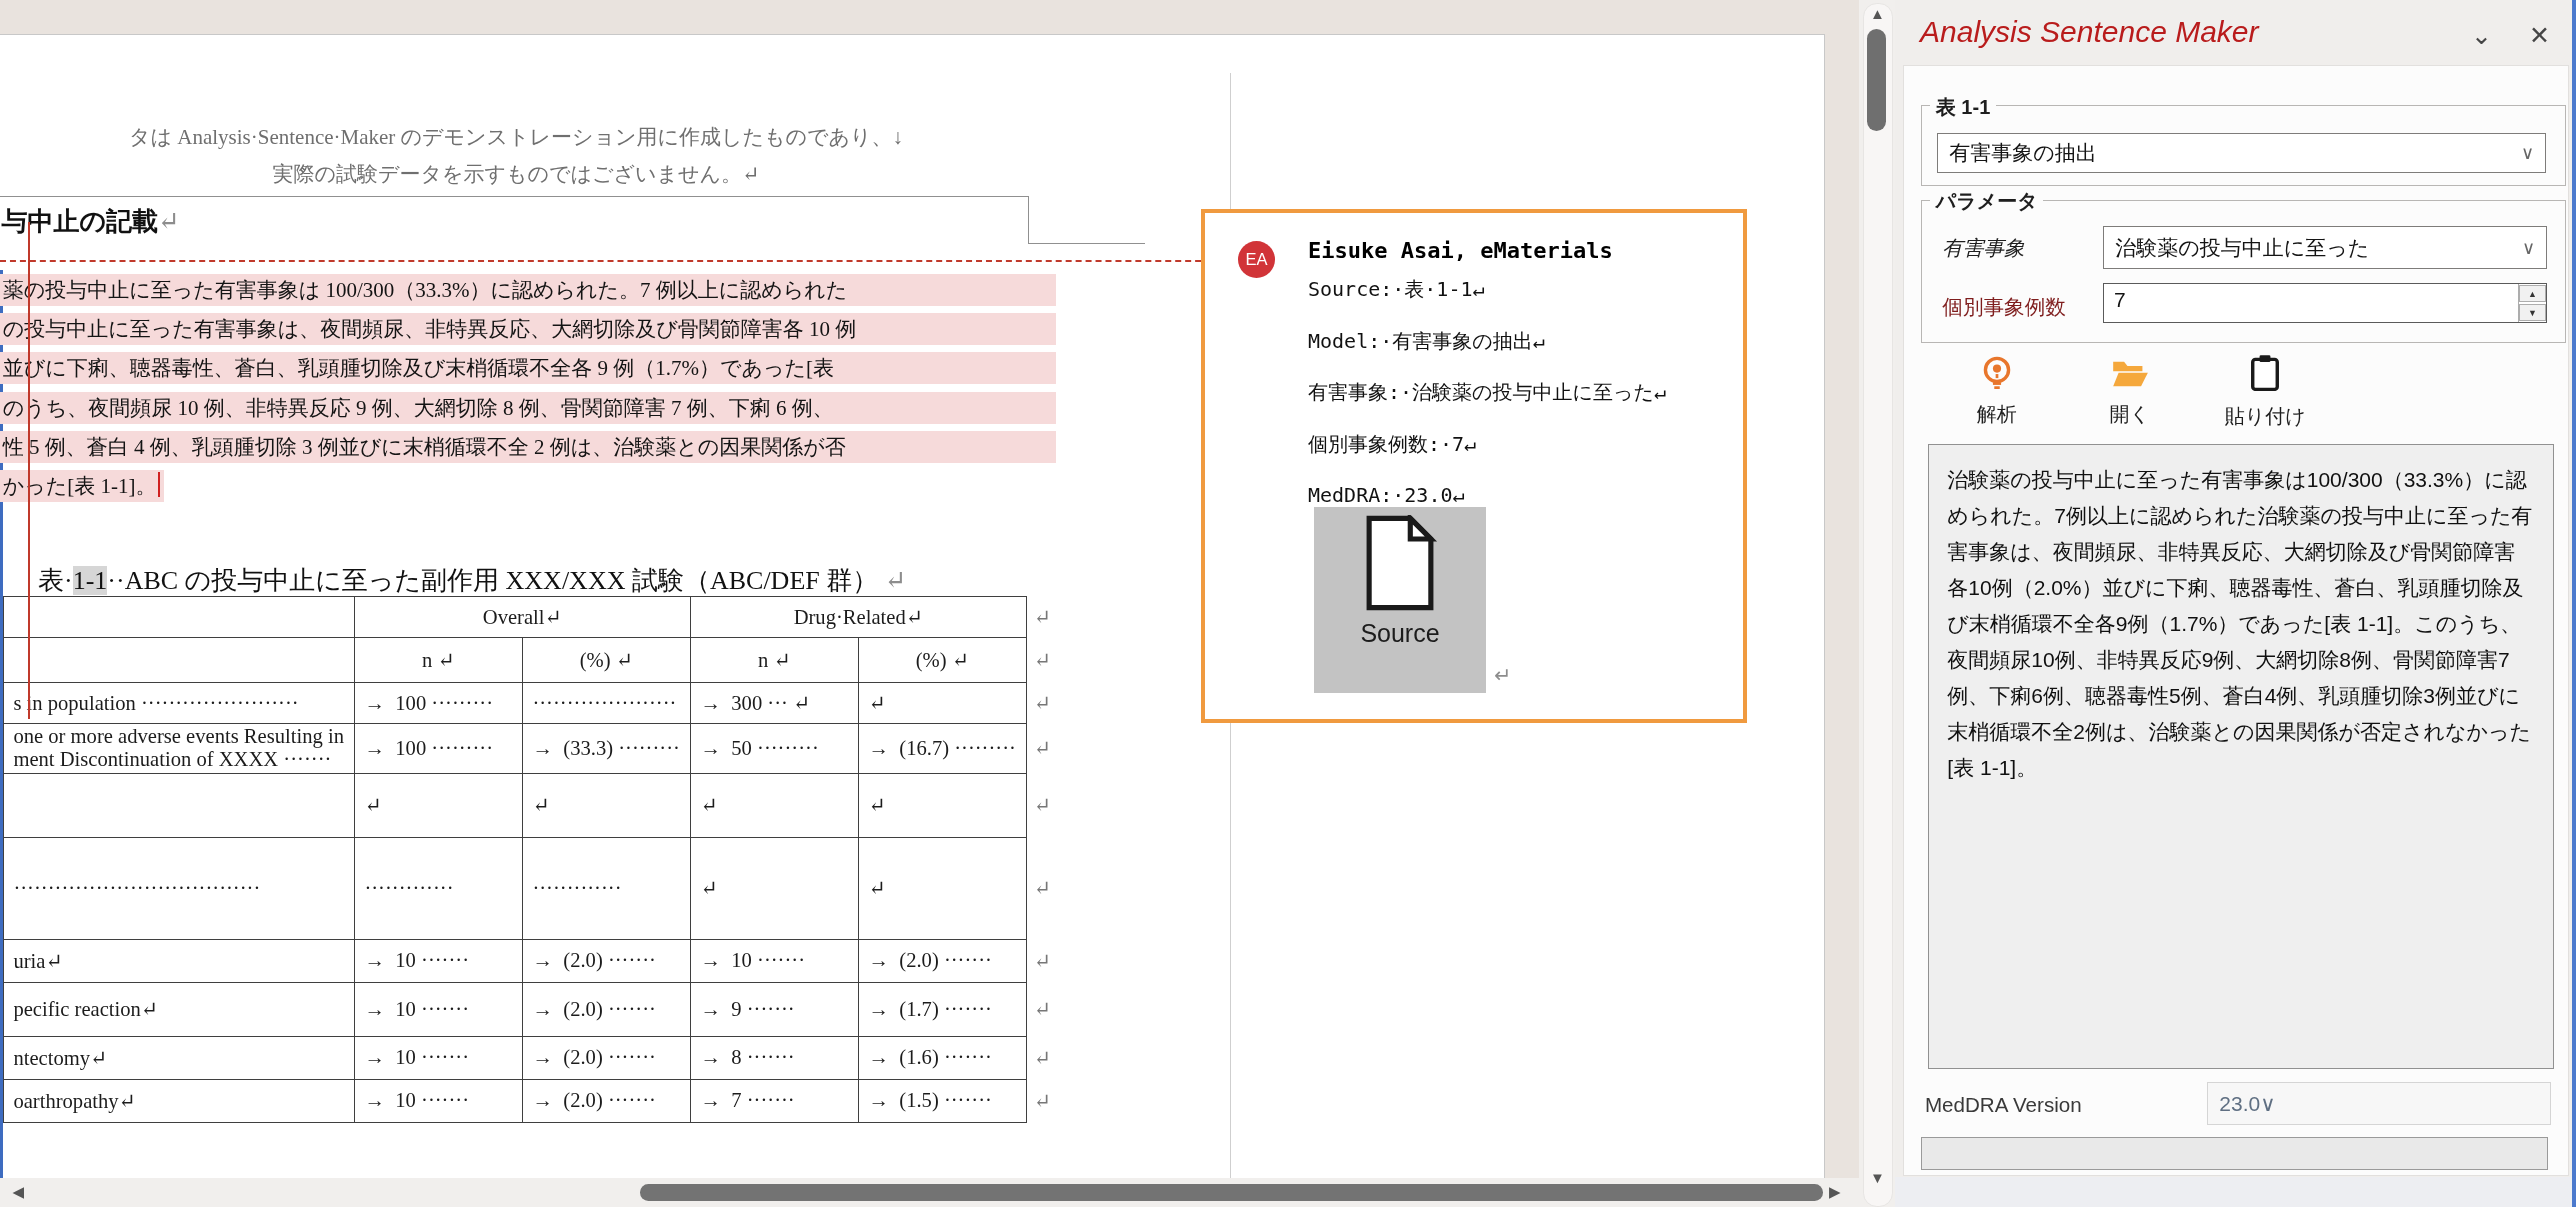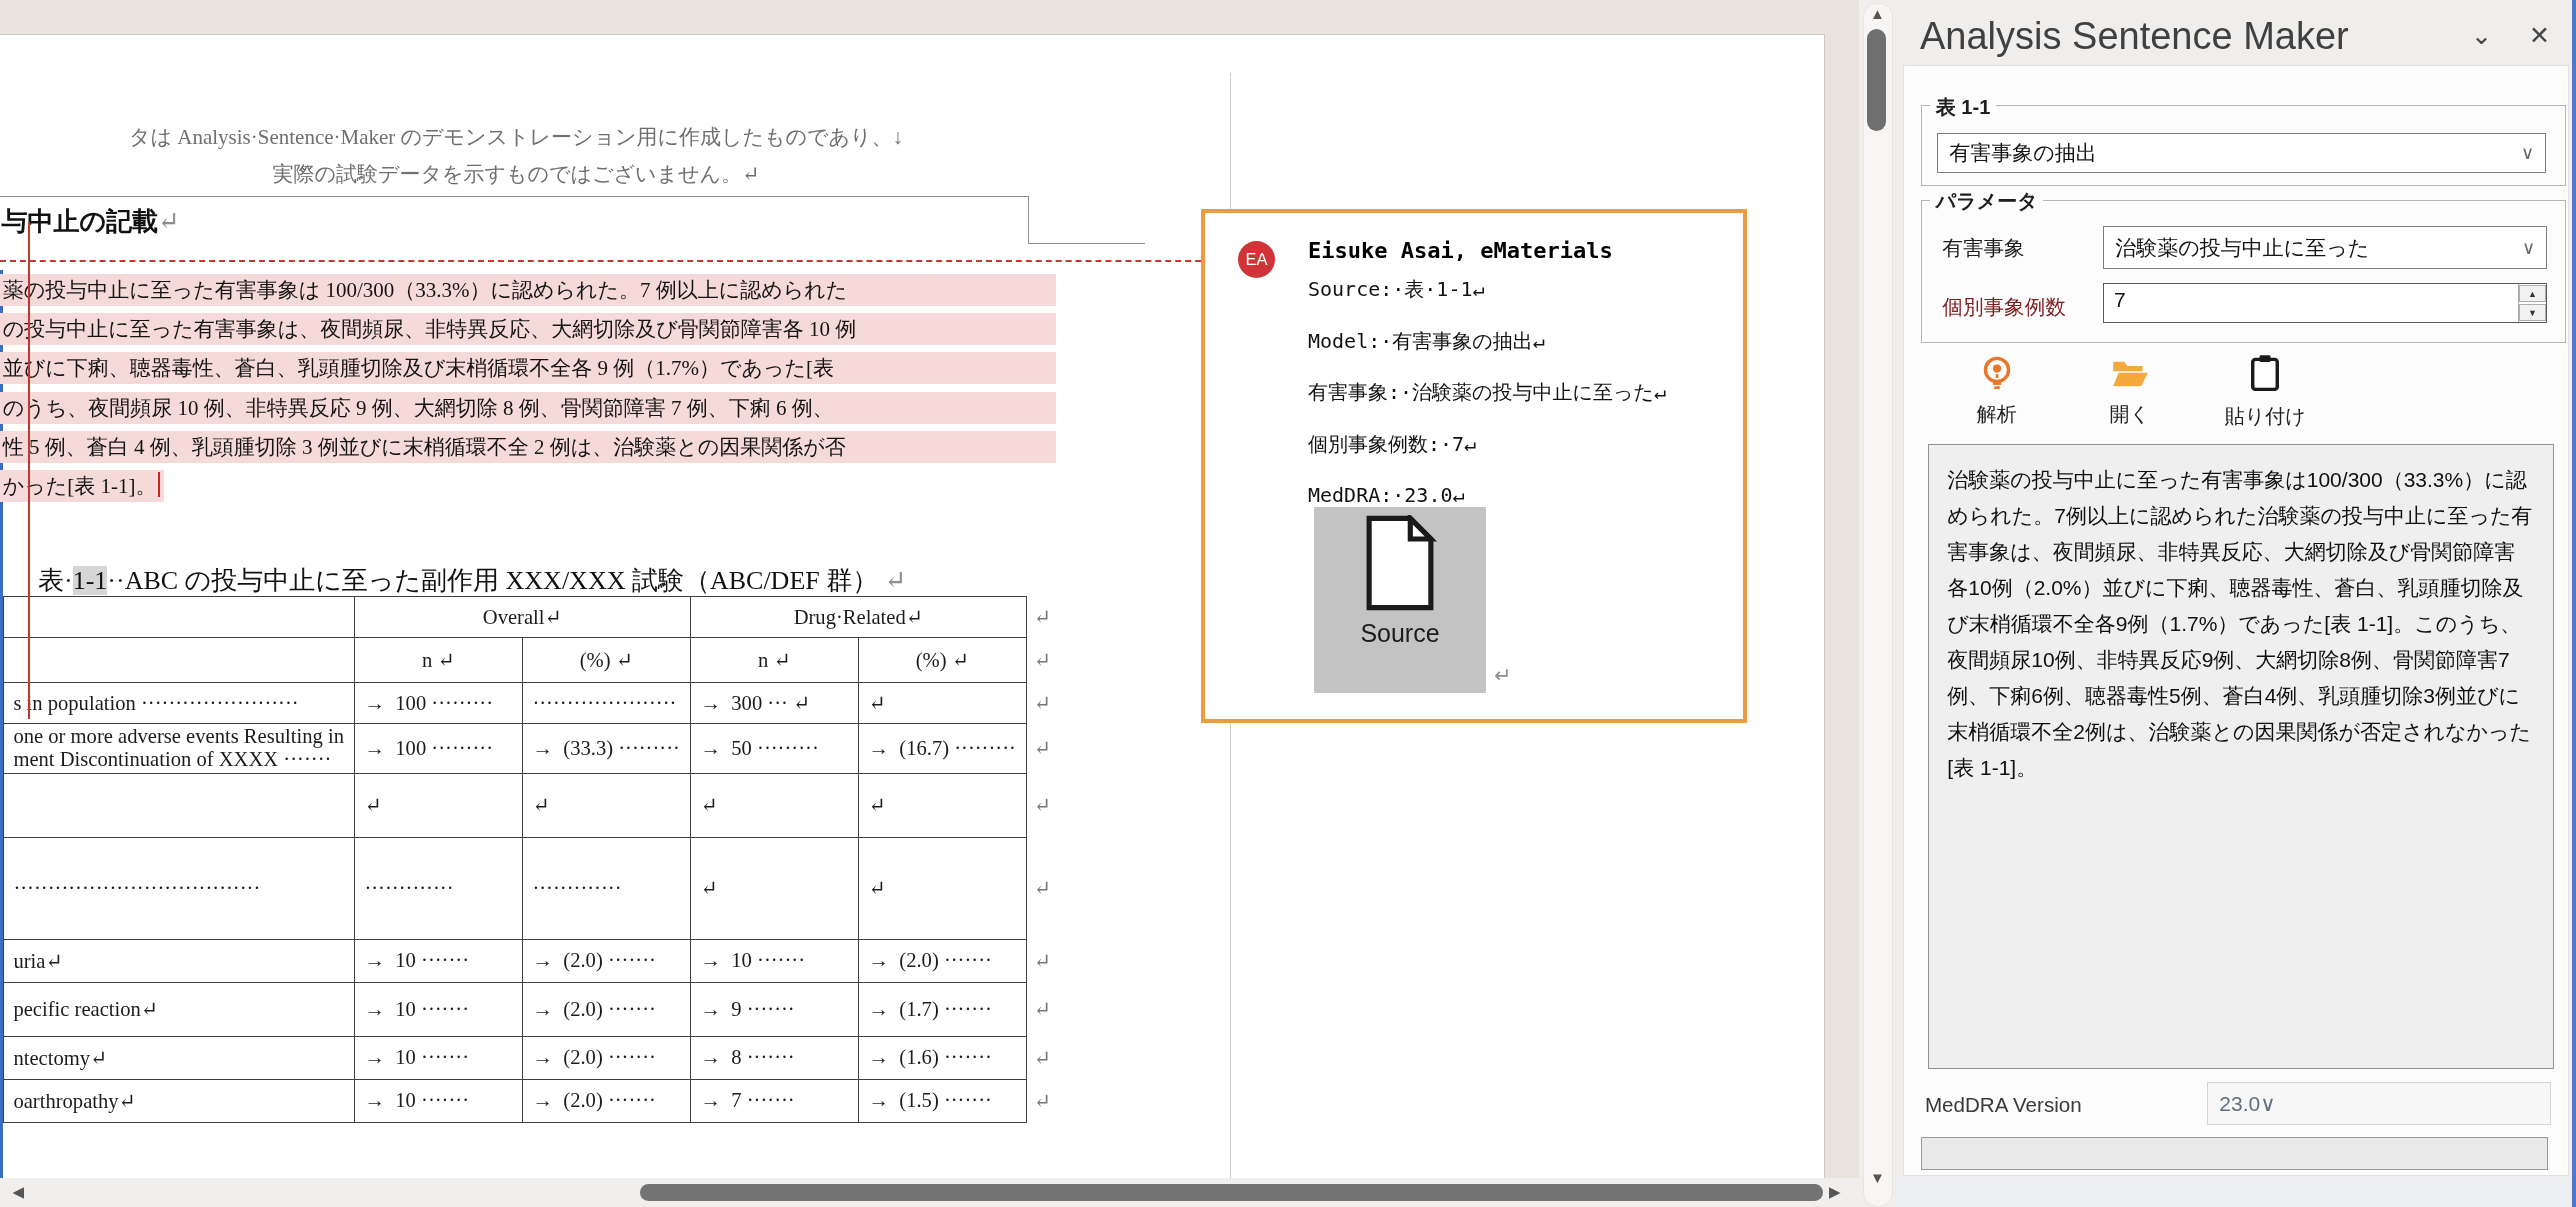--- a/index.html
+++ b/index.html
@@ -49,21 +49,21 @@
   .src-label{font-family:"Liberation Sans",sans-serif;font-size:25px;color:#1c1c1c;margin-top:5.5px;}
   
   .vscroll{left:1859px;top:0;width:36px;height:1208px;background:#f1efed;}
   .vtrack{left:4.1px;top:2.8px;width:27.5px;height:1202px;background:#f8f6f5;border-radius:13.8px;border:0.7px solid #e7e5e3;}
   .vthumb{left:8.3px;top:29px;width:19px;height:102px;background:#6f6f6f;border-radius:9.6px;}
   .sarrow{color:#555;font-size:15px;line-height:15px;}
   .hscroll{left:0;top:1178px;width:1859px;height:30px;background:#f1efed;}
   .hthumb{left:640px;top:6.2px;width:1183px;height:16.5px;background:#737373;border-radius:8.3px;}
   
   .panel{left:1895px;top:0;width:681px;height:1208px;background:#f0eeec;}
-  .panel-title{left:25px;top:15px;font-size:38px;color:#404040;}
+  .panel-title{left:25px;top:15px;font-size:30px;color:#b91c1c;font-style:italic;}
   .panel-ctl{top:20.6px;font-size:25px;color:#454545;cursor:pointer;}
   .card{left:8.3px;top:65px;width:666px;height:1111px;background:#fcfcfc;border:0.7px solid #e2e0de;box-sizing:border-box;}
   .blue-edge{left:677px;top:0;width:4.8px;height:1208px;background:#4b79cd;}
   .gbox{border:0.7px solid #b8b6b4;}
   .glabel{font-size:20px;font-weight:600;color:#1e1e1e;background:#fcfcfc;padding:0 5.5px;}
   .combo{background:#fff;border:0.7px solid #7e7c7a;box-sizing:border-box;display:flex;
          align-items:center;font-size:21px;color:#141414;padding:0 11px;}
   .combo .chev{margin-left:auto;color:#666;font-size:18px;}
   .spin{background:#fff;border:1.4px solid #5a5a5a;box-sizing:border-box;display:flex;align-items:stretch;
         font-size:21px;color:#141414;}
@@ -248,21 +248,21 @@
 
     <div class="abs gbox" style="left:17px;top:39px;width:643px;height:79px;"></div>
     <div class="abs glabel" style="left:26px;top:27.5px;">表 1-1</div>
     <div class="abs combo" style="left:33px;top:67px;width:609px;height:40px;">
       <span>有害事象の抽出</span>
       <span class="chev">∨</span>
     </div>
 
     <div class="abs gbox" style="left:17px;top:134px;width:643px;height:141px;"></div>
     <div class="abs glabel" style="left:26px;top:122px;">パラメータ</div>
-    <div class="abs mlabel" style="left:38px;top:168px;color:#1e1e1e;">有害事象</div>
+    <div class="abs mlabel" style="left:38px;top:168px;color:#1e1e1e;font-style:italic;">有害事象</div>
     <div class="abs combo" style="left:199px;top:160px;width:444px;height:43px;">
       <span>治験薬の投与中止に至った</span>
       <span class="chev">∨</span>
     </div>
     <div class="abs mlabel" style="left:38px;top:227px;color:#7f1d1d;">個別事象例数</div>
     <div class="abs spin" style="left:199px;top:217px;width:444px;height:40px;">
       <div class="val">7</div>
       <div class="spinbtns">
         <div>▲</div>
         <div>▼</div>

